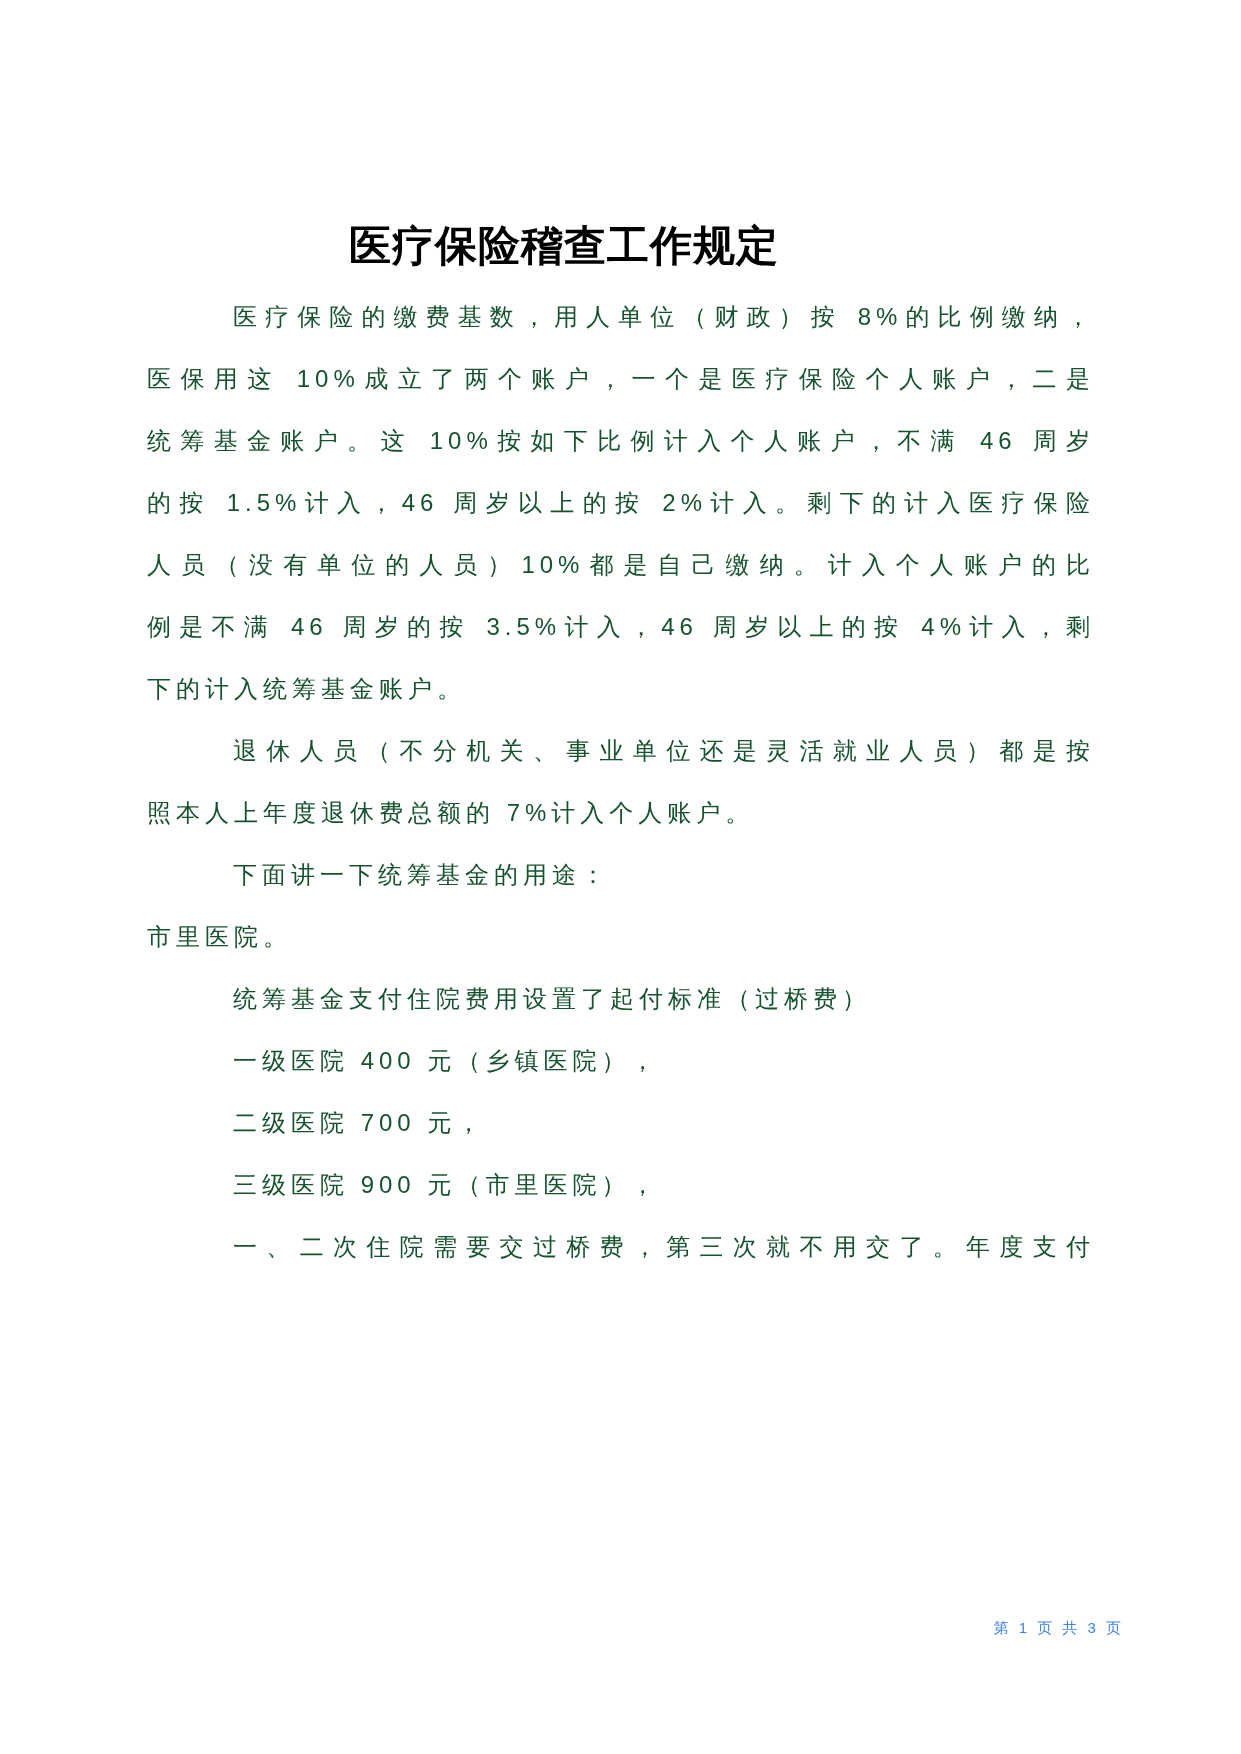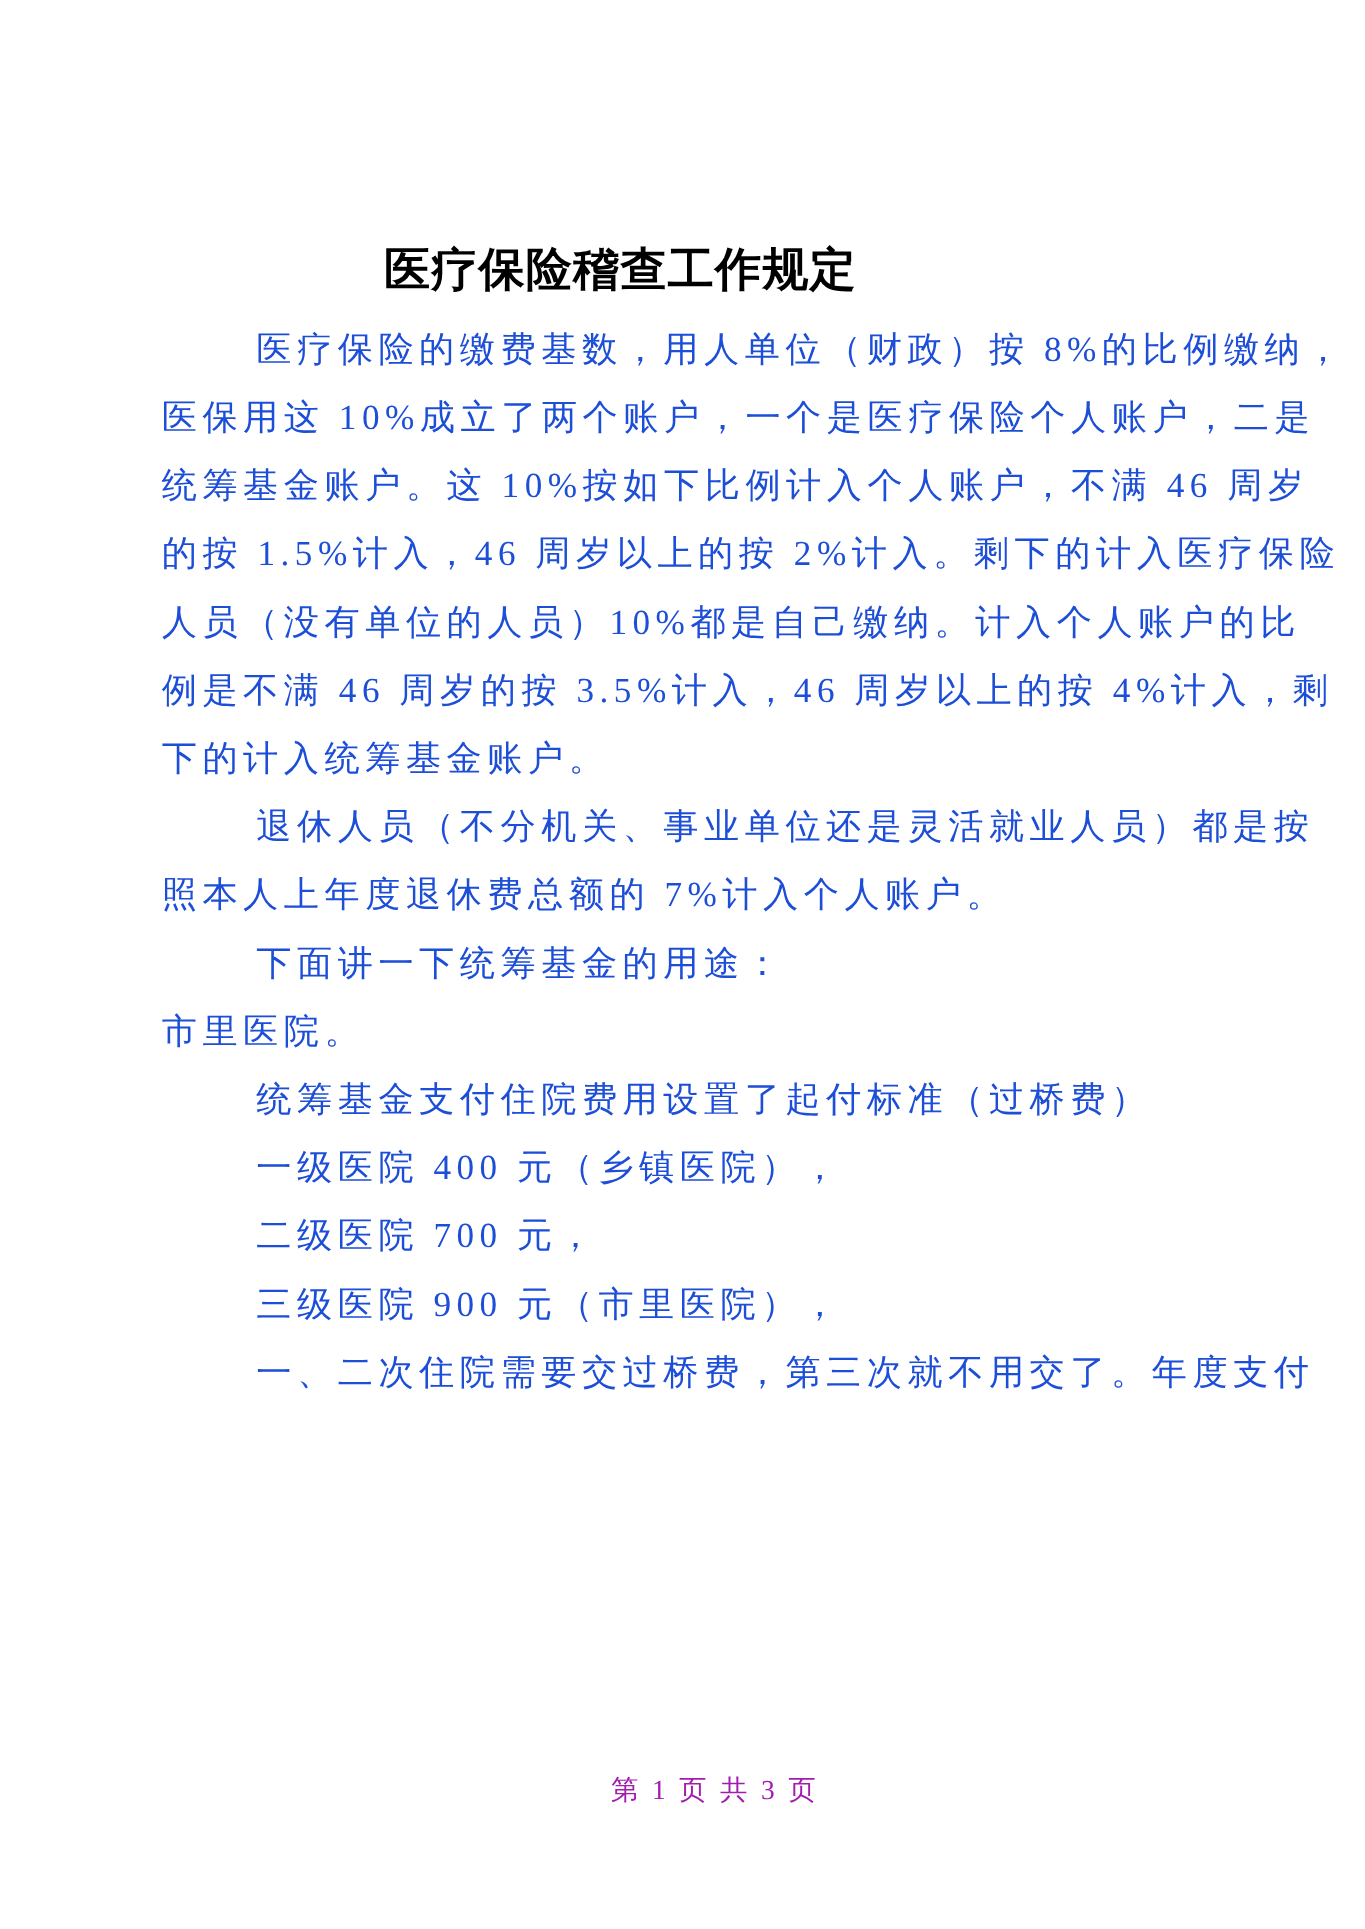--- a/index.html
+++ b/index.html
@@ -6,21 +6,21 @@
     margin: 0;
     padding: 0;
     background: #ffffff;
   }
   .page {
     position: relative;
     width: 1241px;
     height: 1754px;
     background: #ffffff;
     overflow: hidden;
-    font-family: Liberation Serif, serif;
+    font-family: Liberation Sans, sans-serif;
     color: #1f1f1f;
   }
   .doc-title {
     position: absolute;
     top: 218px;
     left: 90px;
     width: 948px;
     margin: 0;
     text-align: center;
     font-size: 42px;
@@ -31,43 +31,43 @@
   }
   .doc-body {
     position: absolute;
     top: 286px;
     left: 147px;
     width: 948px;
   }
   .line {
     height: 62px;
     line-height: 62px;
-    font-size: 32px;
+    font-size: 24px;
     letter-spacing: 5px;
     white-space: nowrap;
     text-align: left;
-    color: #1d4ed8;
+    color: #14532d;
   }
   .line.indent {
     text-indent: 86px;
   }
   .line.fill {
     text-align: justify;
     text-align-last: justify;
   }
   .page-footer {
     position: absolute;
     top: 1608px;
     left: 176px;
     width: 948px;
-    text-align: center;
-    font-size: 25px;
+    text-align: right;
+    font-size: 15px;
     line-height: 40px;
     letter-spacing: 3px;
-    color: #a21caf;
+    color: #3b82f6;
   }
 </style>
 </head>
 <body>
 
 <div class="page">
 
   <h1 class="doc-title">医疗保险稽查工作规定</h1>
 
   <div class="doc-body">

